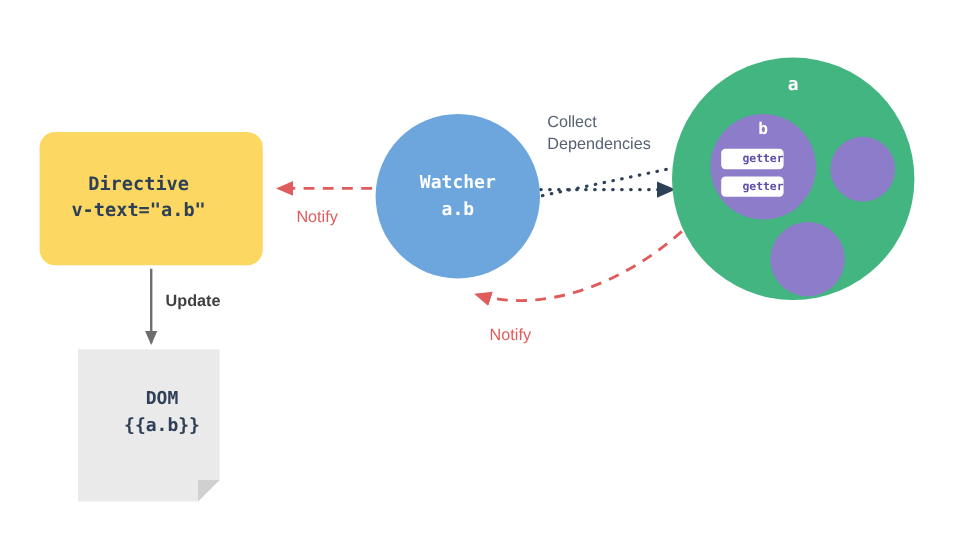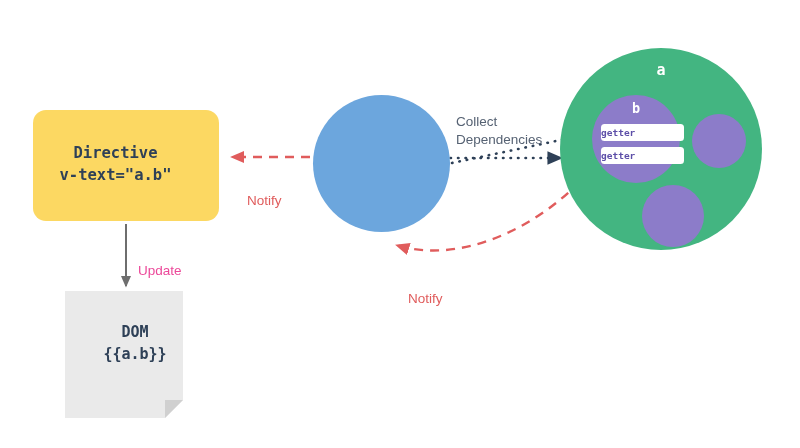--- a/index.html
+++ b/index.html
@@ -118,62 +118,62 @@
   }
   #satellite-bottom {
     left: 642px;
     top: 185px;
     width: 62px;
     height: 62px;
   }
   
   .accessor-pill {
     position: absolute;
-    width: 83px;
+    width: 52px;
     height: 17px;
     background: #ffffff;
     border-radius: 3.5px;
     font-family: "DejaVu Sans Mono", monospace;
     font-weight: bold;
     font-size: 9.5px;
     color: #5D4FA8;
-    text-align: left;
+    text-align: right;
     line-height: 17px;
   }
   #pill-getter { left: 601px; top: 124px; }
   #pill-setter { left: 601px; top: 147px; }
   
   .edge-label {
     position: absolute;
     font-family: "Liberation Sans", sans-serif;
     font-size: 13.5px;
     white-space: pre;
     line-height: 1.35;
     pointer-events: none;
-    margin-top: 20px;
   }
   #label-collect {
     left: 456px;
     top: 93px;
     color: #566273;
   }
   #label-notify-top {
     left: 247px;
     top: 172px;
     color: #E05C5C;
   }
   #label-notify-bottom {
     left: 408px;
     top: 270px;
     color: #E05C5C;
   }
   #label-update {
     left: 138px;
     top: 242px;
-    color: #ec4899;
+    color: #404040;
+    font-weight: bold;
   }
 </style>
 </head>
 <body>
 
 <div id="canvas">
 
   <svg id="vector-layer" viewBox="0 0 800 448" xmlns="http://www.w3.org/2000/svg">
     <defs>
       <marker id="arrow-red" markerWidth="7" markerHeight="7" refX="5.6" refY="3" orient="auto" markerUnits="strokeWidth">
@@ -203,20 +203,22 @@
   </svg>
 
   <div id="directive-box"></div>
   <div id="directive-label" class="node-text">Directive
 v-text="a.b"</div>
 
   <div id="dom-label" class="node-text">DOM
 {{a.b}}</div>
 
   <div id="watcher-circle"></div>
+  <div id="watcher-label" class="node-text">Watcher
+a.b</div>
 
   <div id="circle-a"></div>
   <div id="label-a" class="node-text">a</div>
 
   <div id="satellite-right" class="satellite"></div>
   <div id="satellite-bottom" class="satellite"></div>
 
   <div id="circle-b"></div>
   <div id="label-b" class="node-text">b</div>
 

